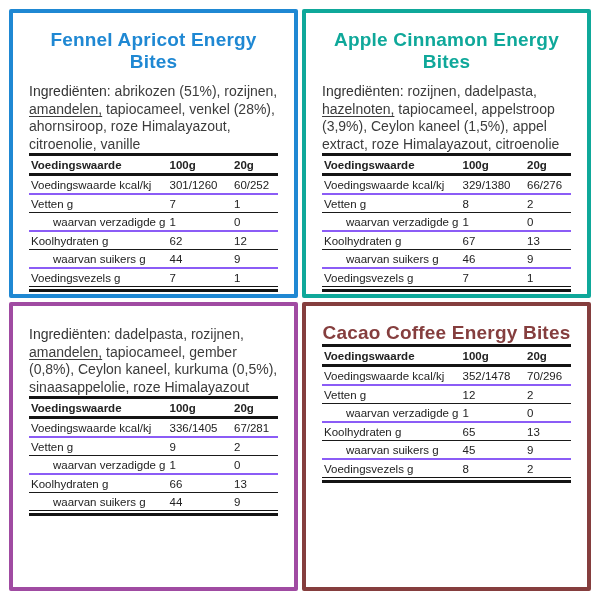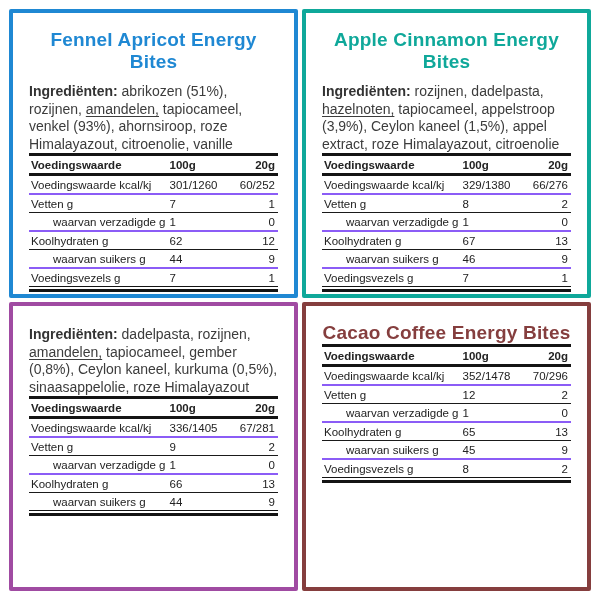--- a/index.html
+++ b/index.html
@@ -34,21 +34,21 @@
     letter-spacing: 0.2px;
     color: var(--accent, #333);
   }
   .ingredients {
     margin: 10px 0 0;
     min-height: 70px;
     font-size: 14px;
     line-height: 17.5px;
     color: #3c3c3c;
   }
-  .ingredients .bold { font-weight: 700; color: #333333; }
+  .ingredients .bold { font-weight: 400; color: #333333; }
   .ingredients .allergen { text-decoration: underline; text-underline-offset: 2px; }
   .table-wrap {
     border-bottom: 3px solid #141414;
     padding-bottom: 2px;
   }
   table.nutrition {
     width: 100%;
     border-collapse: collapse;
     border-top: 3px solid #141414;
     font-size: 11.5px;
@@ -56,33 +56,33 @@
   }
   .nutrition th, .nutrition td {
     padding: 2.5px 2px;
     vertical-align: middle;
     white-space: nowrap;
   }
   .nutrition thead tr { border-bottom: 3px solid #141414; }
   .nutrition th { font-weight: 700; text-align: left; }
   .nutrition .td-label { width: 54%; text-align: left; }
   .nutrition .col-100 { width: 27%; }
-  .nutrition .col-20  { width: 19%; text-align: right; padding-right: 3px; }
+  .nutrition .col-20  { width: 19%; text-align: left; padding-right: 3px; }
   .nutrition tbody tr.main { border-top: 2px solid #8b5cf6; }
   .nutrition tbody tr.sub  { border-top: 1px solid #1a1a1a; }
   .nutrition tbody tr.sub .td-label { padding-left: 24px; }
   .nutrition tbody tr:last-child { border-bottom: 1px solid #141414; }
 </style>
 </head>
 <body>
 
 <div class="sheet">
   <section class="card" style="--accent: #1f88d3;">
     <h2 class="title">Fennel Apricot Energy Bites</h2>
-    <p class="ingredients"><span class="bold">Ingrediënten:</span><span> abrikozen (51%), rozijnen, </span><span class="allergen">amandelen,</span><span> tapiocameel, venkel (93%), ahornsiroop, roze Himalayazout, citroenolie, vanille</span></p>
+    <p class="ingredients"><span class="bold">Ingrediënten:</span><span> abrikozen (51%), rozijnen, </span><span class="allergen">amandelen,</span><span> tapiocameel, venkel (28%), ahornsiroop, roze Himalayazout, citroenolie, vanille</span></p>
     <div class="table-wrap">
       <table class="nutrition">
         <thead>
           <tr>
             <th class="td-label">Voedingswaarde</th>
             <th class="col-100">100g</th>
             <th class="col-20">20g</th>
           </tr>
         </thead>
         <tbody>

